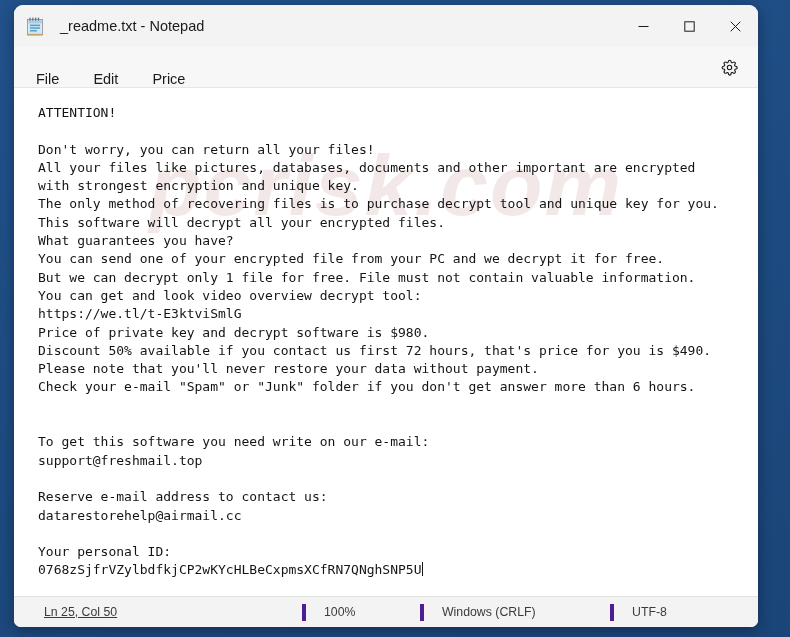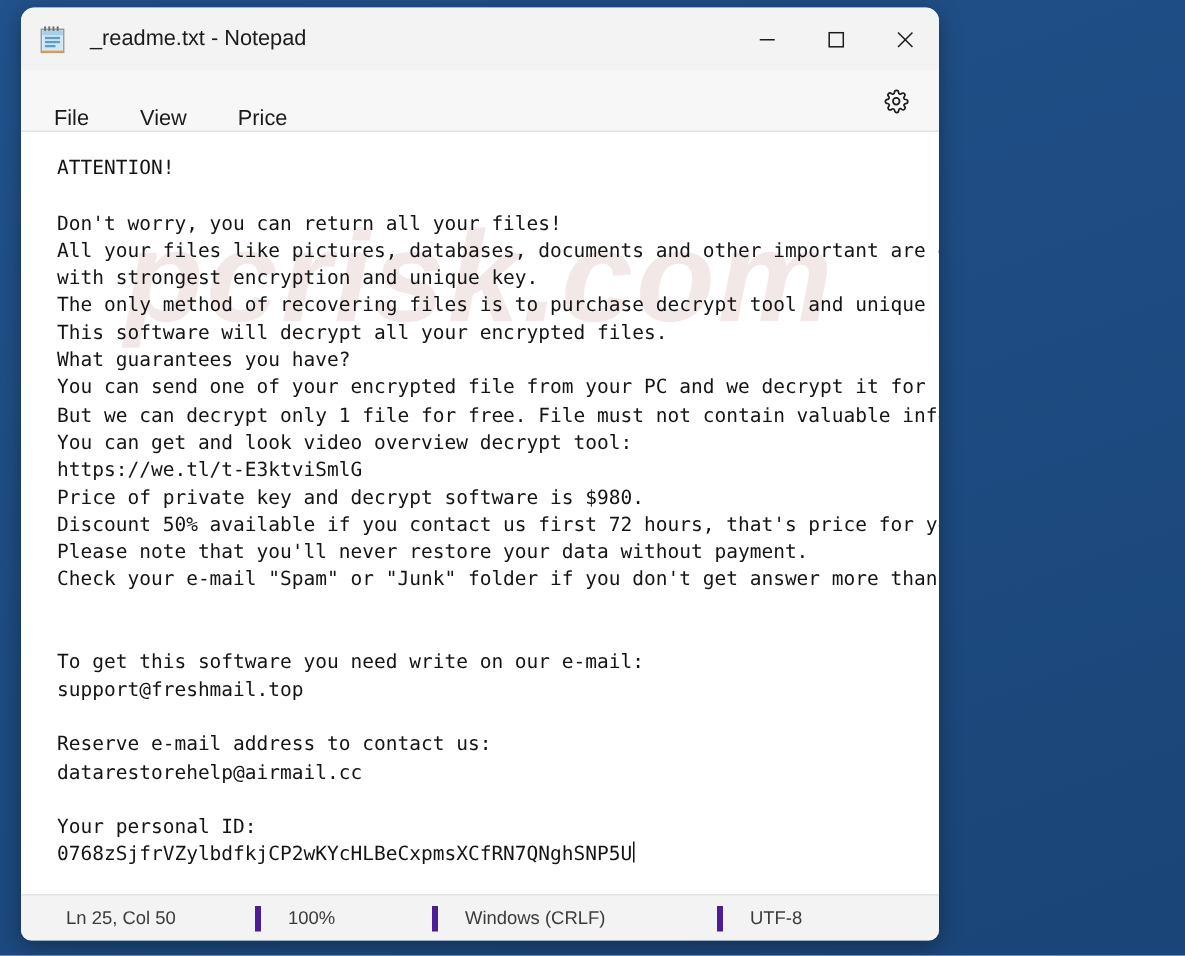--- a/index.html
+++ b/index.html
@@ -18,21 +18,21 @@
     position: relative;
     width: 790px;
     height: 637px;
     background: linear-gradient(160deg, #21528c 0%, #1d4a80 55%, #1a4578 100%);
   }
 
   #window {
     position: absolute;
     left: 14px;
     top: 5px;
-    width: 612px;
+    width: 744px;
     height: 622px;
     background: #f7f7f7;
     border-radius: 9px 9px 7px 7px;
     box-shadow: 0 3px 14px rgba(0,0,0,0.35);
     display: flex;
     flex-direction: column;
     overflow: hidden;
   }
 
   
@@ -152,20 +152,21 @@
     border-top: 1px solid #e2e2e2;
     display: flex;
     align-items: center;
     flex: 0 0 auto;
     font-size: 12.3px;
     color: #3b3b3b;
   }
   #status-pos {
     padding-left: 30px;
     flex: 0 0 auto;
+    text-decoration: underline;
   }
   #status-spacer { flex: 1 1 auto; }
   .status-cell {
     padding: 0 18px;
     border-left: 4px solid #4c1d95;
     height: 17px;
     line-height: 17px;
     display: flex;
     align-items: center;
   }
@@ -213,21 +214,21 @@
       <div class="wbtn" id="btn-close">
         <svg width="11" height="11" viewBox="0 0 11 11">
           <line x1="0.7" y1="0.7" x2="10.3" y2="10.3" stroke="#1b1b1b" stroke-width="1"></line>
           <line x1="10.3" y1="0.7" x2="0.7" y2="10.3" stroke="#1b1b1b" stroke-width="1"></line>
         </svg>
       </div>
     </div>
 
     <div id="menubar">
       <div class="menuitem">File</div>
-      <div class="menuitem">View</div>
+      <div class="menuitem">Edit</div>
       <div class="menuitem">Price</div>
       <div id="settings-gear">
         <svg width="17" height="17" viewBox="0 0 24 24" fill="none" stroke="#1b1b1b" stroke-width="1.6">
           <circle cx="12" cy="12" r="3.1"></circle>
           <path d="M19.4 15a1.6 1.6 0 0 0 .32 1.77l.06.06a1.9 1.9 0 1 1-2.7 2.7l-.05-.06a1.6 1.6 0 0 0-1.78-.32 1.6 1.6 0 0 0-.97 1.47v.17a1.9 1.9 0 1 1-3.8 0v-.09a1.6 1.6 0 0 0-1.05-1.47 1.6 1.6 0 0 0-1.77.32l-.06.06a1.9 1.9 0 1 1-2.7-2.7l.06-.05a1.6 1.6 0 0 0 .32-1.78 1.6 1.6 0 0 0-1.47-.97H3.6a1.9 1.9 0 1 1 0-3.8h.09a1.6 1.6 0 0 0 1.47-1.05 1.6 1.6 0 0 0-.32-1.77l-.06-.06a1.9 1.9 0 1 1 2.7-2.7l.05.06a1.6 1.6 0 0 0 1.78.32h.08a1.6 1.6 0 0 0 .97-1.47V3.6a1.9 1.9 0 1 1 3.8 0v.09a1.6 1.6 0 0 0 .97 1.47 1.6 1.6 0 0 0 1.78-.32l.05-.06a1.9 1.9 0 1 1 2.7 2.7l-.06.05a1.6 1.6 0 0 0-.32 1.78v.08a1.6 1.6 0 0 0 1.47.97h.17a1.9 1.9 0 1 1 0 3.8h-.09a1.6 1.6 0 0 0-1.47.97z"></path>
         </svg>
       </div>
     </div>
 
     <div id="editor">

